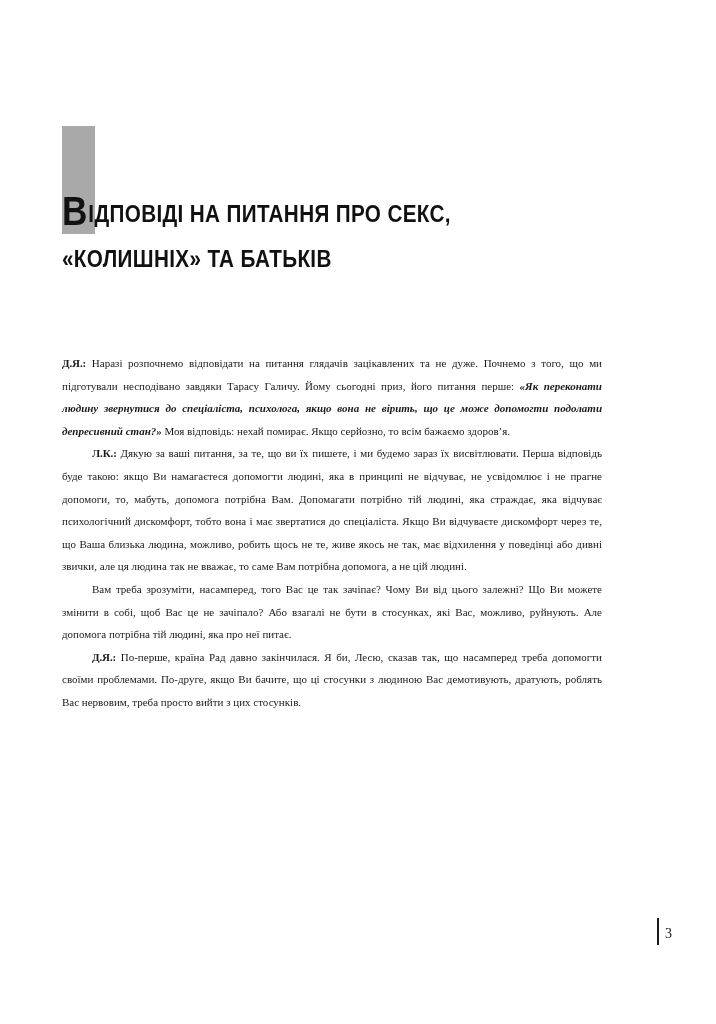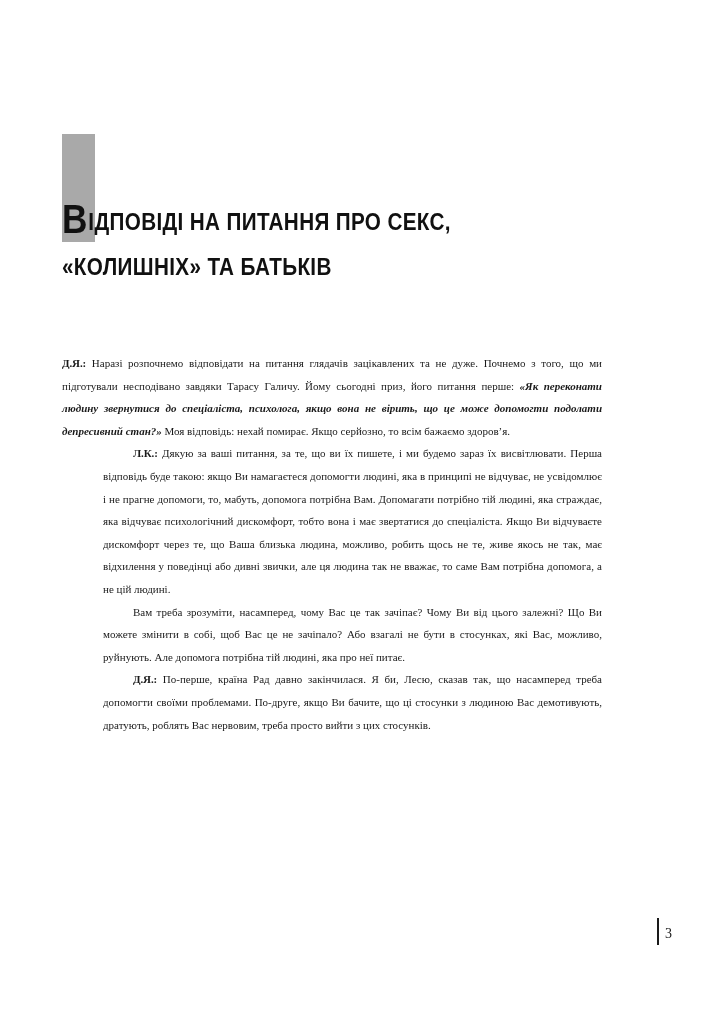--- a/index.html
+++ b/index.html
@@ -21,21 +21,21 @@
   .page {
     position: absolute;
     inset: 0;
     background: #ffffff;
   }
 
   
   .chapter-heading {
     position: absolute;
     left: 62px;
-    top: 132px;
+    top: 124px;
     width: 560px;
   }
   .dropcap-block {
     position: absolute;
     left: 0px;
     top: 2px;
     width: 33px;
     height: 108px;
     background: #a9a9a9;
     z-index: 0;
@@ -76,21 +76,20 @@
     text-align: justify;
     text-justify: inter-word;
     hyphens: manual;
   }
   .body-copy p {
     margin: 0;
     text-indent: 0;
   }
   .body-copy p.indented {
     text-indent: 30px;
-    margin-left: 41px;
   }
   .spk {
     font-weight: bold;
     letter-spacing: -0.1px;
   }
   .q {
     font-weight: bold;
     font-style: italic;
   }
 
@@ -130,21 +129,21 @@
       <div class="heading-line">«КОЛИШНІХ» ТА БАТЬКІВ</div>
     </div>
   </div>
 
   <div class="body-copy">
 
     <p><span class="spk">Д.Я.:</span><span> Наразі розпочнемо відповідати на питання глядачів зацікавлених та не дуже. Почнемо з того, що ми підготували несподівано завдяки Тарасу Галичу. Йому сьогодні приз, його питання перше: </span><span class="q">«Як переконати людину звернутися до спеціаліста, психолога, якщо вона не вірить, що це може допомогти подолати депресивний стан?»</span><span> Моя відповідь: нехай помирає. Якщо серйозно, то всім бажаємо здоров’я.</span></p>
 
     <p class="indented"><span class="spk">Л.К.:</span><span> Дякую за ваші питання, за те, що ви їх пишете, і ми будемо зараз їх висвітлювати. Перша відповідь буде такою: якщо Ви намагаєтеся допомогти людині, яка в принципі не відчуває, не усвідомлює і не прагне допомоги, то, мабуть, допомога потрібна Вам. Допомагати потрібно тій людині, яка страждає, яка відчуває психологічний дискомфорт, тобто вона і має звертатися до спеціаліста. Якщо Ви відчуваєте дискомфорт через те, що Ваша близька людина, можливо, робить щось не те, живе якось не так, має відхилення у поведінці або дивні звички, але ця людина так не вважає, то саме Вам потрібна допомога, а не цій людині.</span></p>
 
-    <p class="indented">Вам треба зрозуміти, насамперед, чому Вас це так зачіпає? Чому Ви від цього залежні? Що Ви можете змінити в собі, щоб Вас це не зачіпало? Або взагалі не бути в стосунках, які Вас, можливо, руйнують. Але допомога потрібна тій людині, яка про неї питає.</p>
+    <p class="indented">Вам треба зрозуміти, насамперед, того Вас це так зачіпає? Чому Ви від цього залежні? Що Ви можете змінити в собі, щоб Вас це не зачіпало? Або взагалі не бути в стосунках, які Вас, можливо, руйнують. Але допомога потрібна тій людині, яка про неї питає.</p>
 
     <p class="indented"><span class="spk">Д.Я.:</span><span> По-перше, країна Рад давно закінчилася. Я би, Лесю, сказав так, що насамперед треба допомогти своїми проблемами. По-друге, якщо Ви бачите, що ці стосунки з людиною Вас демотивують, дратують, роблять Вас нервовим, треба просто вийти з цих стосунків.</span></p>
 
   </div>
 
   <div class="folio">
     <span class="folio-rule"></span>
     <span class="folio-num">3</span>
   </div>
 

